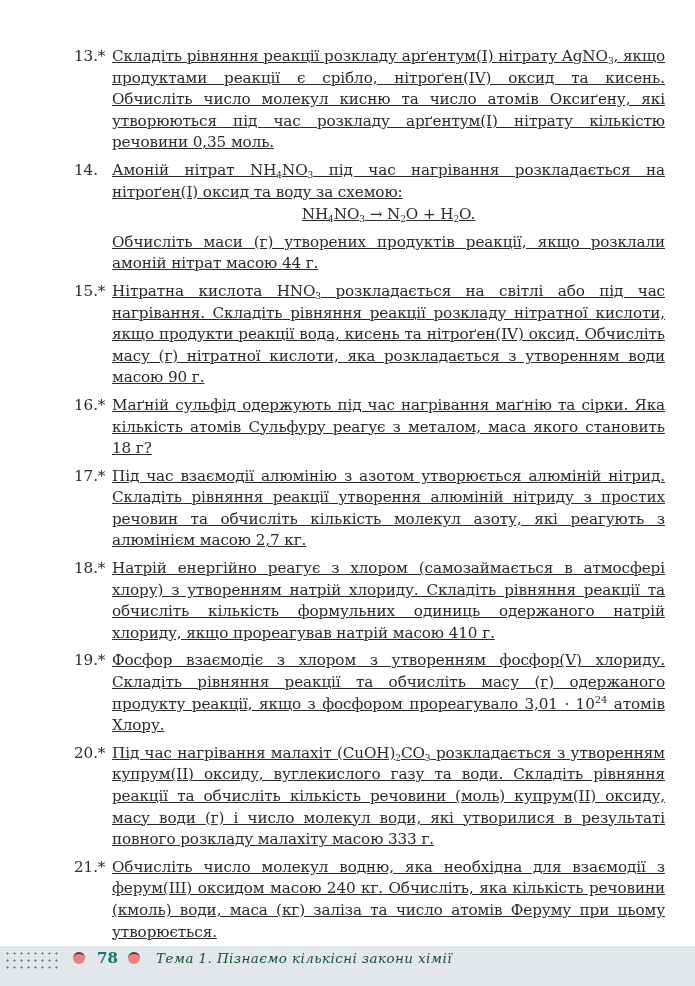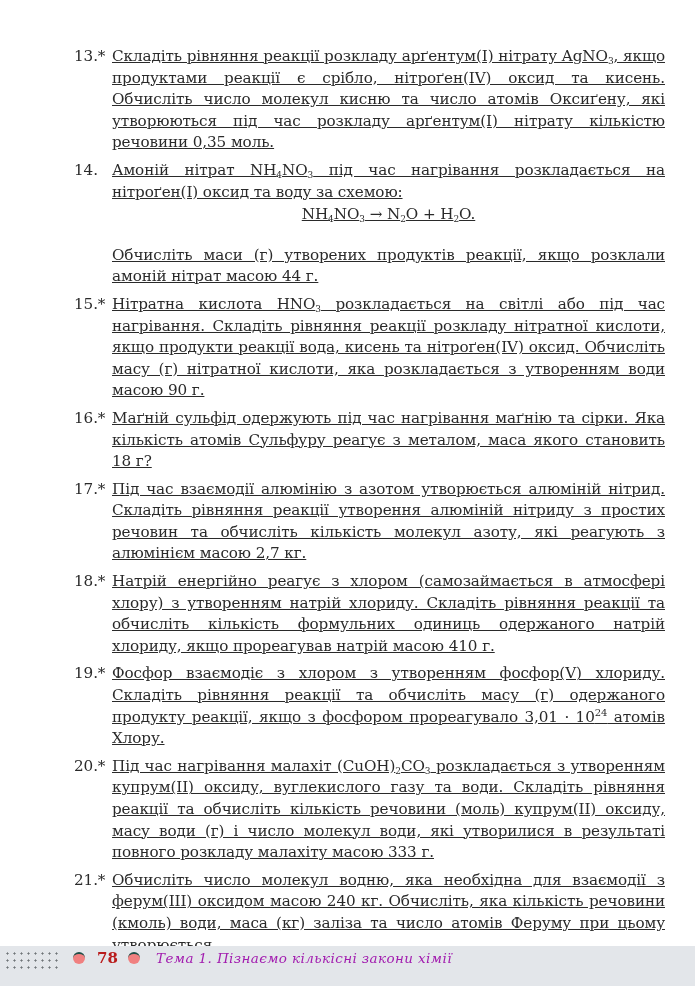--- a/index.html
+++ b/index.html
@@ -19,47 +19,47 @@
       line-height: 21.6px;
       text-align: justify;
       margin-bottom: 6px;
       letter-spacing: -0.1px;
     }
     .task .num {
       position: absolute; left: 0; top: 0;
       white-space: nowrap;
     }
     .task .formula {
-      display: block; text-align: center; margin: 1px 0 19px 0;
+      display: block; text-align: center; margin: 1px 0 6px 0;
     }
     sub { font-size: 9px; vertical-align: -3px; line-height: 0; }
     sup { font-size: 10px; vertical-align: 6px; line-height: 0; }
     .footer {
       position: absolute; left: 0; top: 946px; width: 695px; height: 40px;
       background: #e3e6ea;
     }
     .dots {
       position: absolute; left: 4px; top: 4px; width: 56px; height: 20px;
       background-image: radial-gradient(circle, #6f7478 0.9px, transparent 1.2px);
       background-size: 7px 7px;
     }
     .bullet {
       position: absolute; top: 6px; width: 12px; height: 12px; border-radius: 50%;
       background: #f08080;
       border-top: 2px solid #1e4f48;
       box-sizing: border-box;
     }
     .page-num {
       position: absolute; left: 97px; top: 3px;
-      font-family: "DejaVu Serif", serif; font-weight: bold; font-size: 15px; color: #b91c1c;
+      font-family: "DejaVu Serif", serif; font-weight: bold; font-size: 15px; color: #0f766e;
     }
     .footer-title {
       position: absolute; left: 156px; top: 4px;
       font-family: "DejaVu Serif", serif; font-style: italic; font-size: 13.5px;
-      color: #a21caf; letter-spacing: 0.4px;
+      color: #14532d; letter-spacing: 0.4px;
     }
   </style>
 </head>
 <body>
 
 <div class="content">
 
   <div class="task">
     <span class="num">13.*</span>
     <span>Складіть рівняння реакції розкладу арґентум(I) нітрату AgNO</span><sub>3</sub><span>, якщо продуктами реакції є срібло, нітроґен(IV) оксид та кисень. Обчисліть число молекул кисню та число атомів Оксиґену, які утворюються під час розкладу арґентум(I) нітрату кількістю речовини 0,35 моль.</span>

